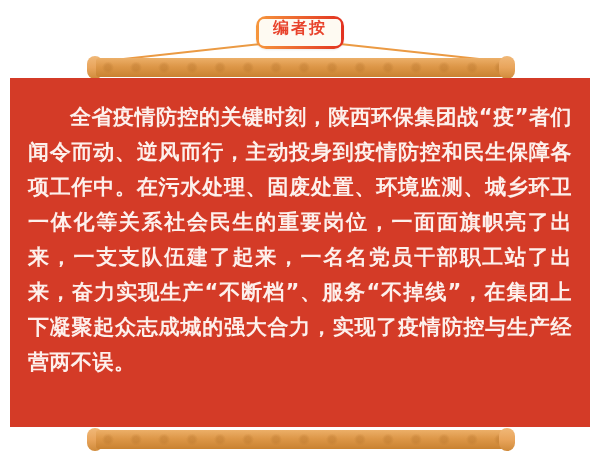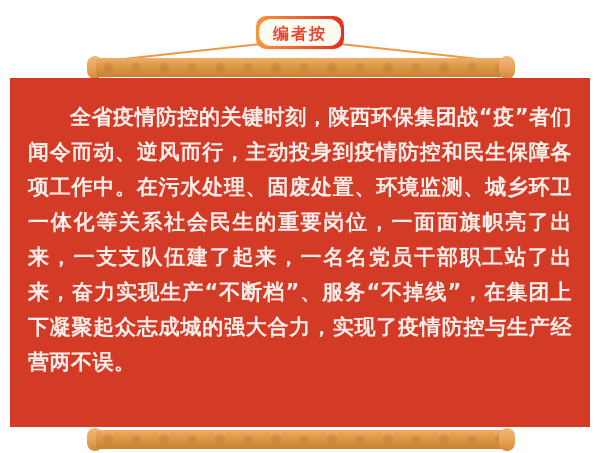--- a/index.html
+++ b/index.html
@@ -58,23 +58,23 @@
 
   
   .badge{
     position:absolute;left:256px;top:16px;width:88px;height:33px;
     z-index:4;box-sizing:border-box;padding:3px;
     border-radius:10px;
     background:linear-gradient(90deg,var(--badge-border-start,#f6973d),var(--badge-border-end,#e23120));
     box-shadow:0 1px 2px rgba(0,0,0,0.08);
   }
   .badge-inner{
-    width:100%;height:100%;border-radius:12px;
+    width:100%;height:100%;border-radius:5px;
     background:var(--badge-bg,#fefaf2);
-    display:flex;align-items:flex-end;justify-content:center;
+    display:flex;align-items:flex-start;justify-content:center;
   }
   .badge-inner span{
     color:var(--badge-text,#e8432c);
     font-size:16px;font-weight:bold;letter-spacing:2px;
     transform:translateY(-1px);
   }
 </style>
 </head>
 <body>
 

